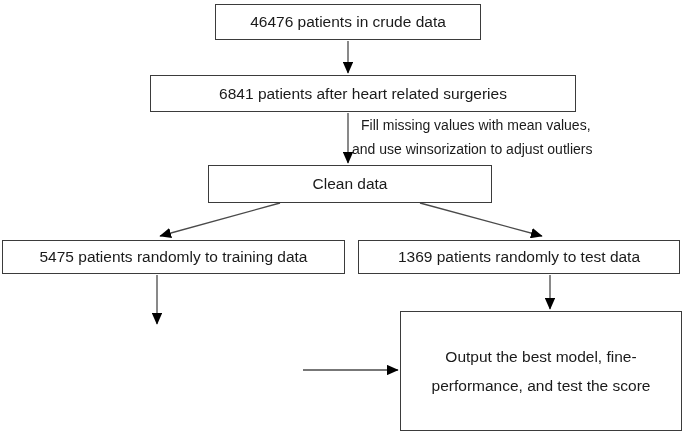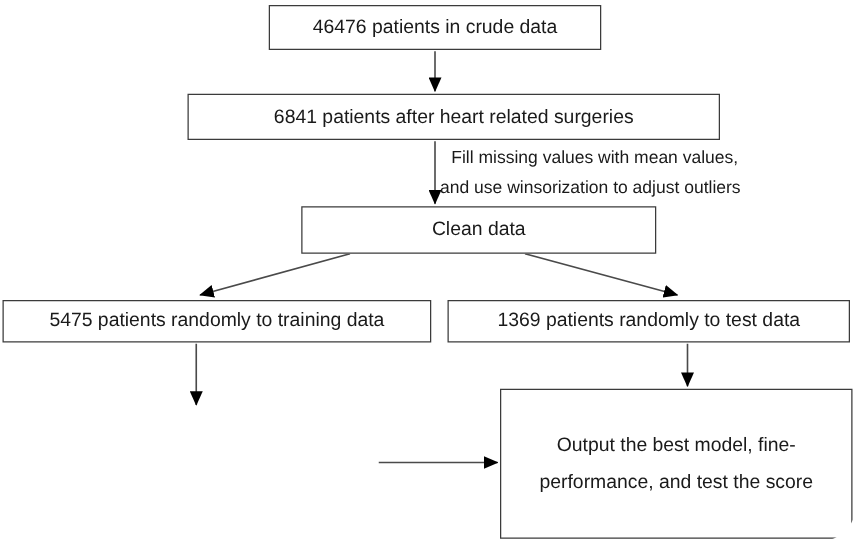--- a/index.html
+++ b/index.html
@@ -8,21 +8,20 @@
     background: #ffffff;
   }
   .canvas {
     position: relative;
     width: 685px;
     height: 433px;
     background: var(--background, #ffffff);
     font-family: "Liberation Sans", sans-serif;
     color: var(--text, #1a1a1a);
     overflow: hidden;
-    border-radius: 29px;
   }
   .arrow-layer {
     position: absolute;
     left: 0;
     top: 0;
     width: 685px;
     height: 433px;
   }
   .arrow-layer path.connector {
     stroke: var(--arrow, #4a4a4a);
@@ -45,21 +44,21 @@
     font-size: 15.5px;
     line-height: 1.25;
   }
   .node .line {
     display: block;
     line-height: 29px;
     white-space: nowrap;
   }
   .node-crude     { left: 215px; top: 4px;   width: 266px; height: 36px; }
   .node-surgeries { left: 150px; top: 75px;  width: 426px; height: 37px; }
-  .node-clean     { left: 208px; top: 165px; width: 284px; height: 38px; margin-left: 33px; }
+  .node-clean     { left: 208px; top: 165px; width: 284px; height: 38px; }
   .node-training  { left: 2px;   top: 240px; width: 343px; height: 34px; }
   .node-test      { left: 358px; top: 240px; width: 322px; height: 34px; text-align: right; }
   .node-model     { left: 11px;  top: 326px; width: 291px; height: 87px; }
   .node-output    { left: 400px; top: 311px; width: 282px; height: 120px; }
   .annotation {
     position: absolute;
     left: 352px;
     top: 113px;
     font-size: 14px;
     line-height: 24px;

